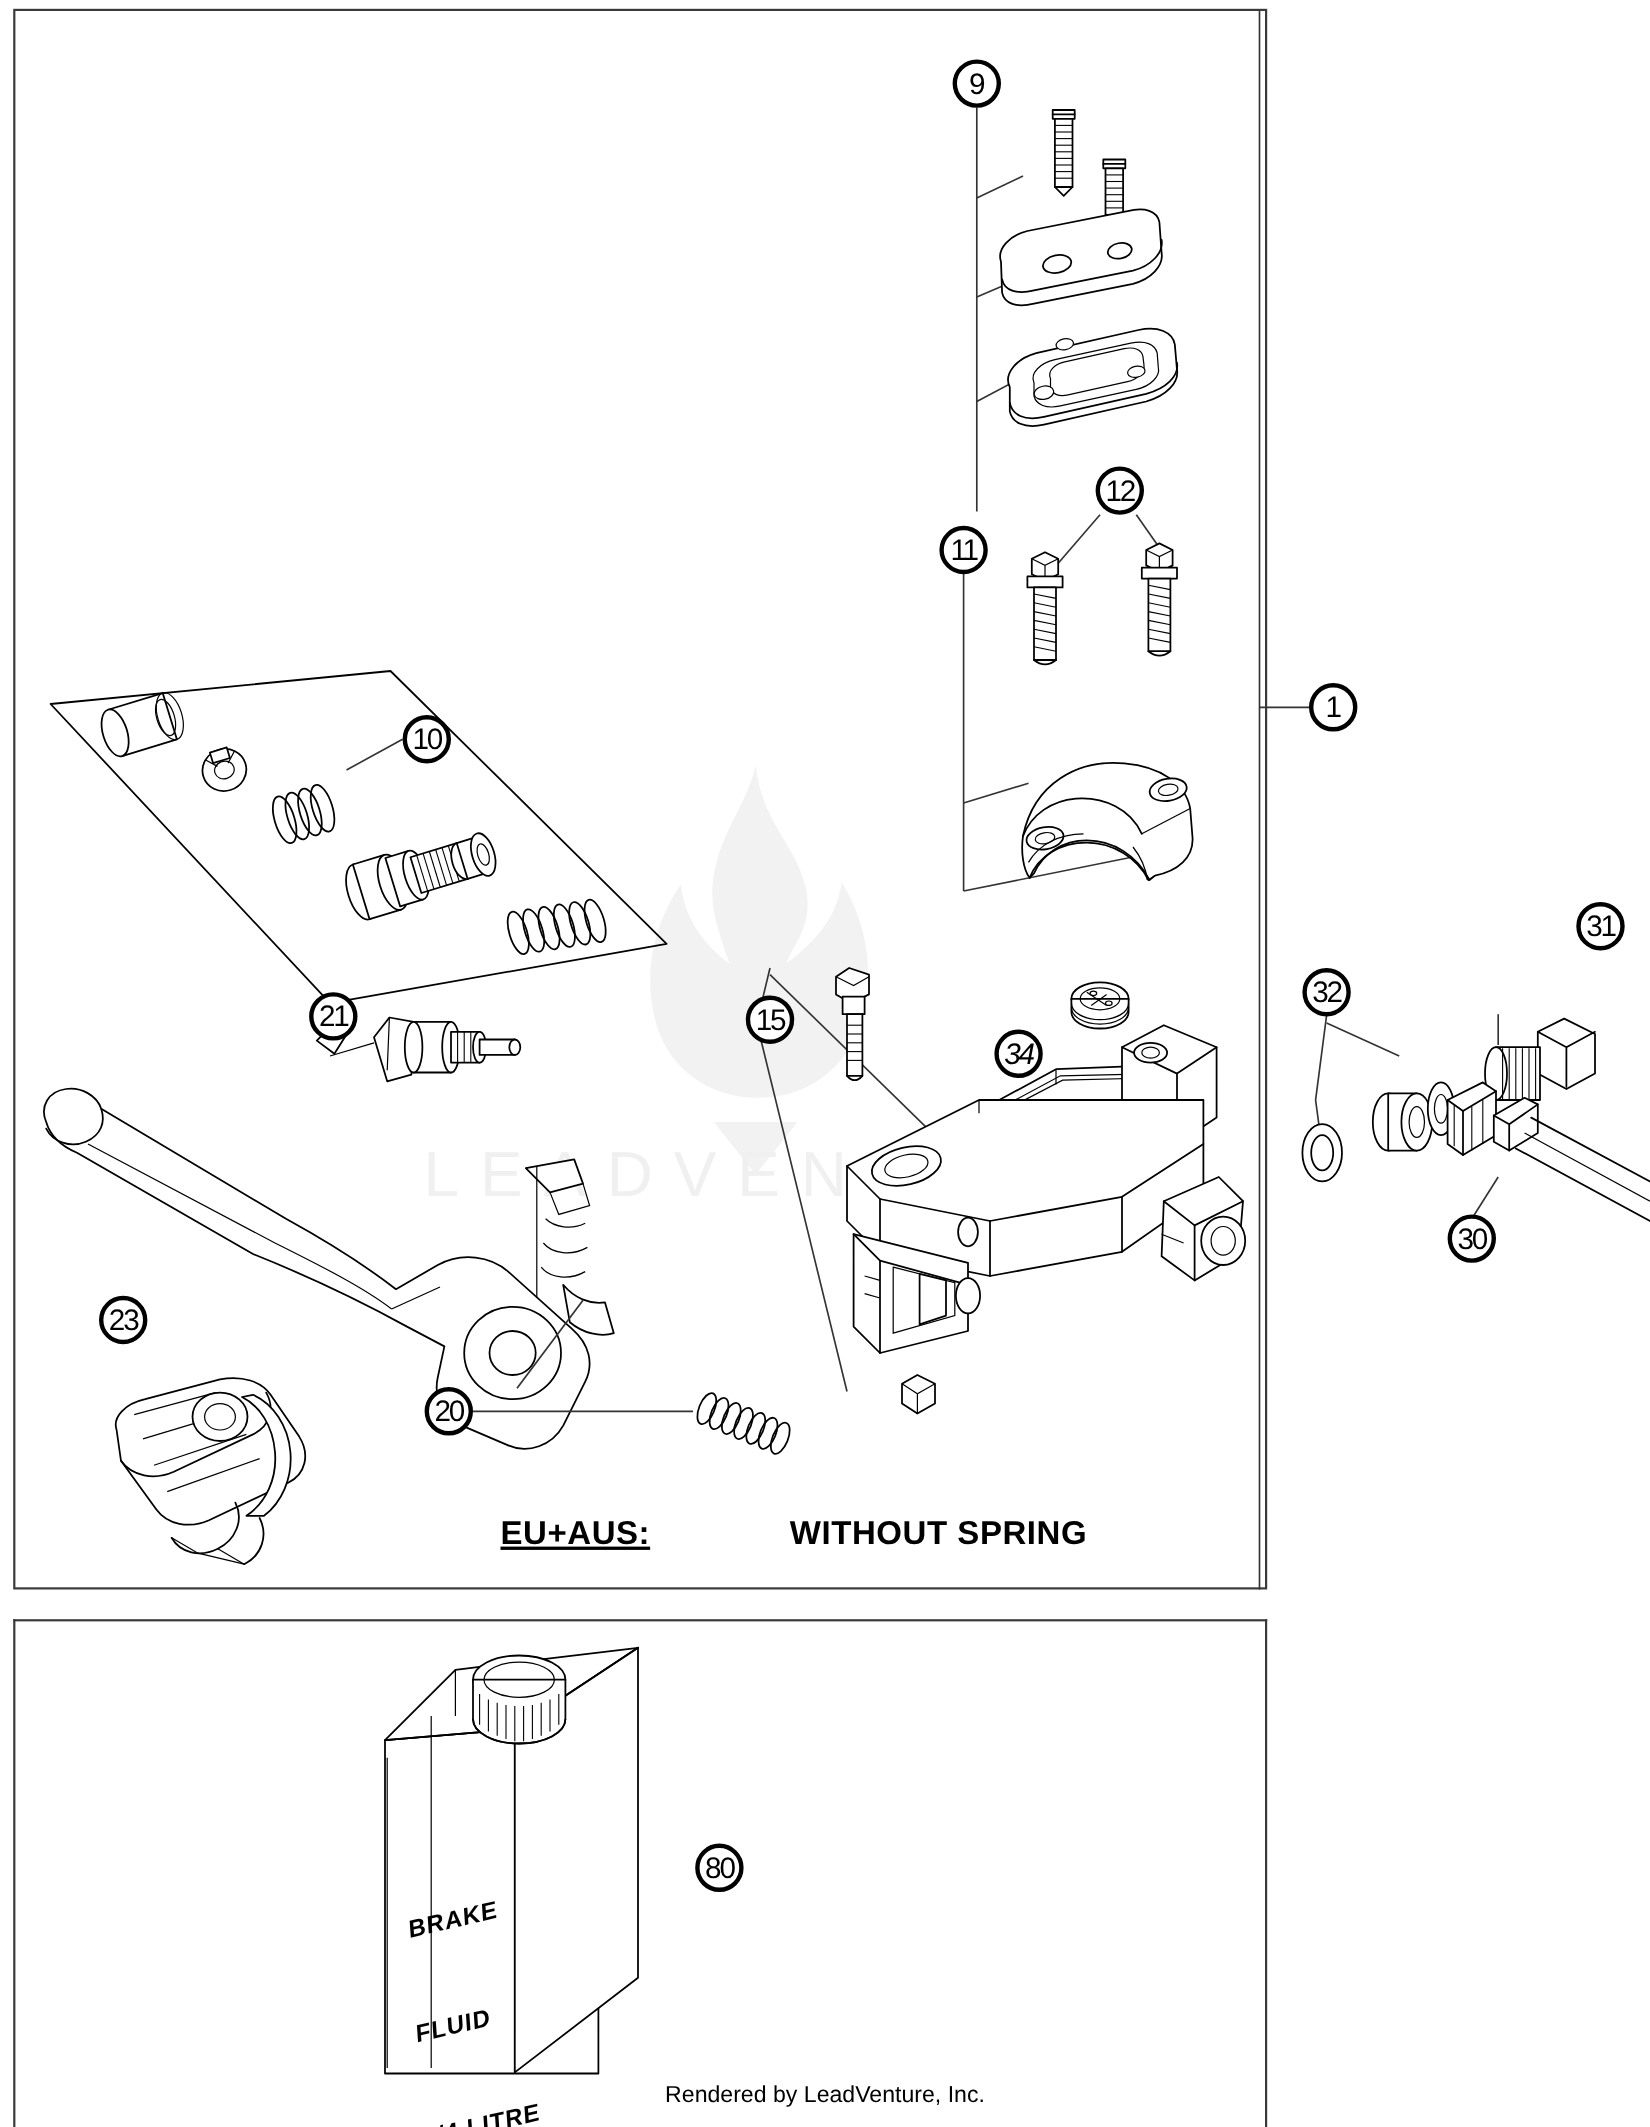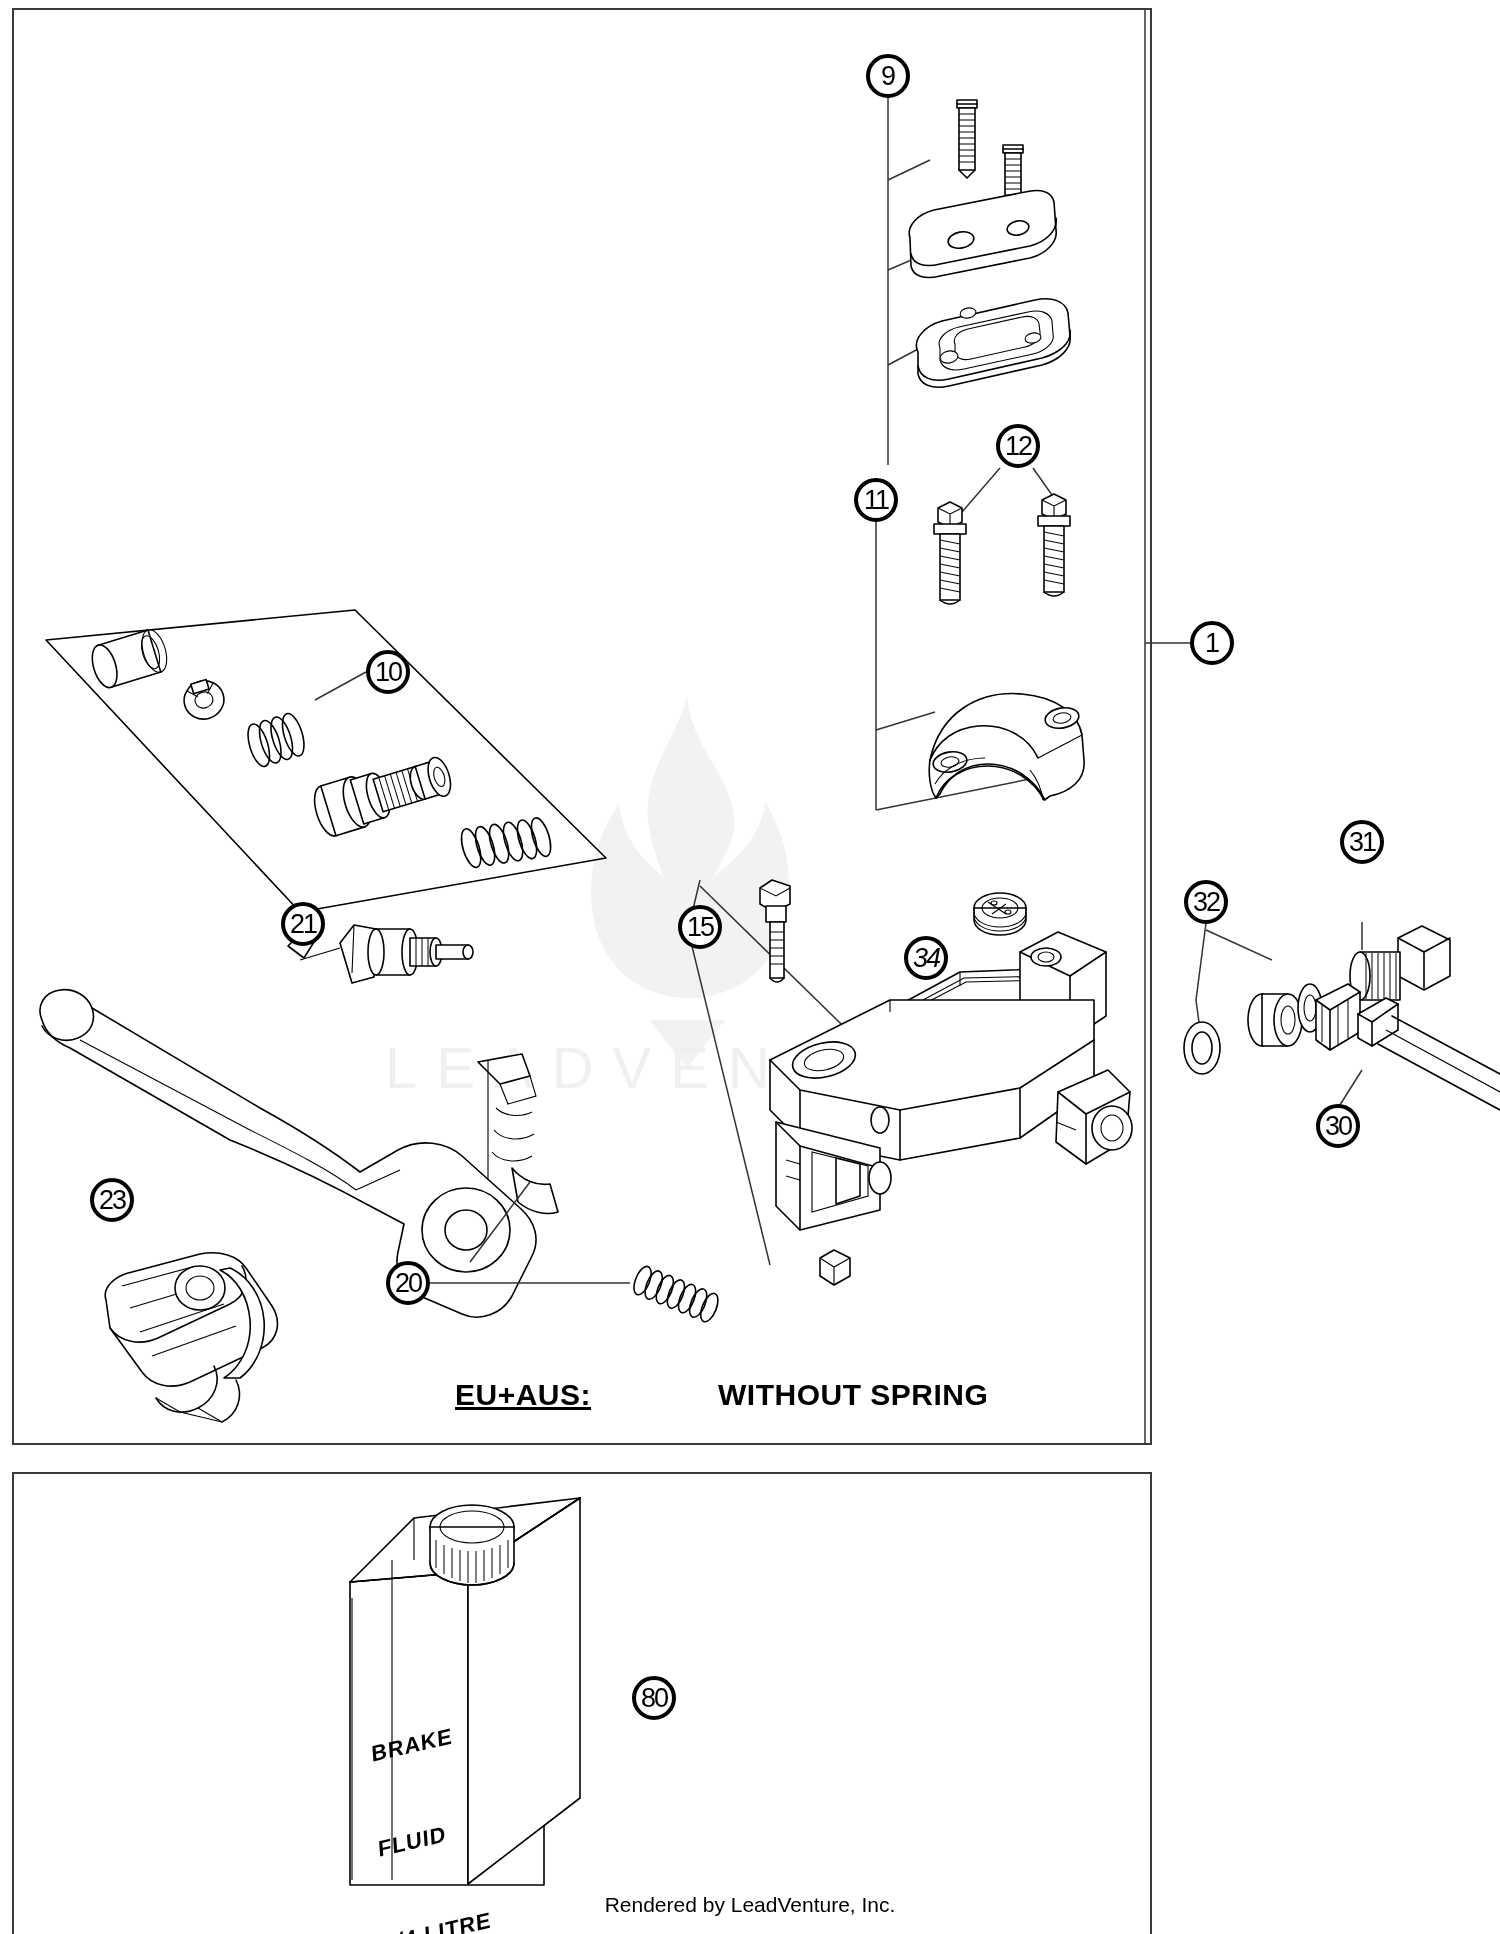--- a/index.html
+++ b/index.html
@@ -630,21 +630,21 @@
   <div class="callout wide" style="left:678px; top:858px;margin-top:47px;">15</div>
 
   <div class="callout wide" style="left:386px; top:1261px;">20</div>
 
   <div class="callout wide" style="left:281px; top:902px;">21</div>
 
   <div class="callout wide" style="left:90px; top:1178px;">23</div>
 
   <div class="callout wide" style="left:904px; top:936px;font-style:italic;">34</div>
 
-  <div class="callout wide" style="left:1340px; top:820px;">31</div>
+  <div class="callout wide" style="left:1433px; top:820px;">31</div>
 
   <div class="callout wide" style="left:1184px; top:880px;">32</div>
 
   <div class="callout wide" style="left:1316px; top:1104px;">30</div>
 
   <div class="callout wide" style="left:632px; top:1676px;">80</div>
 
 </div>
 
 </body></html>

